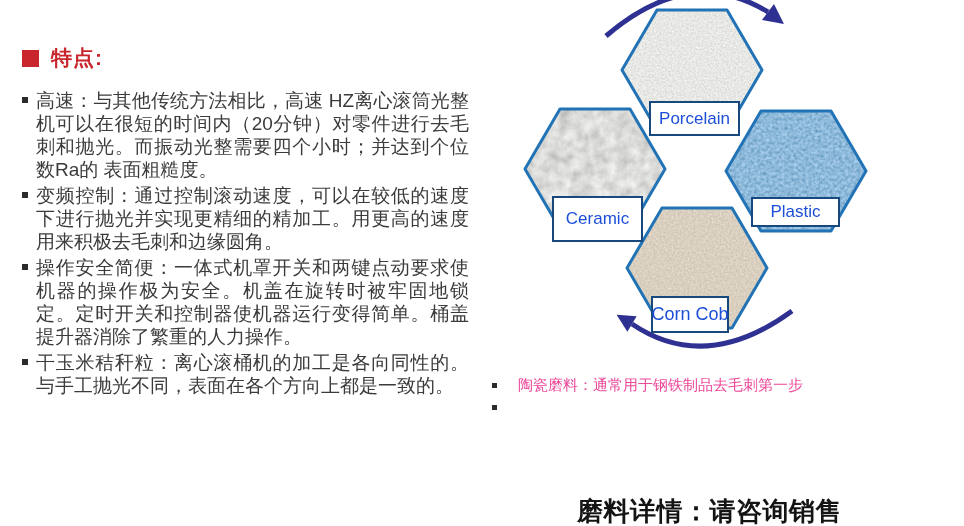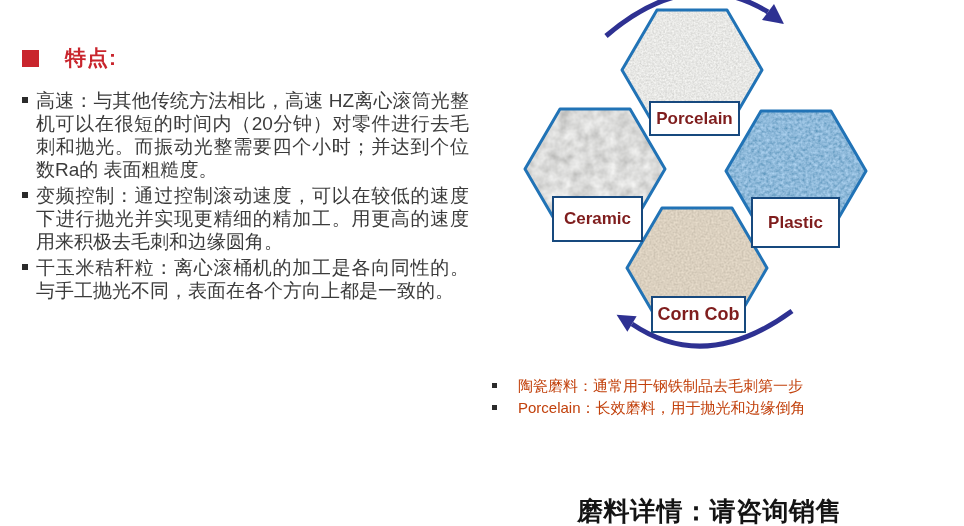--- a/index.html
+++ b/index.html
@@ -8,21 +8,21 @@
     width: 964px; height: 526px;
     position: relative;
     overflow: hidden;
     font-family: "Liberation Sans", sans-serif;
     color: #3b3b3b;
   }
 
   
   .features { position: absolute; left: 22px; top: 44px; width: 447px; }
   .features-title {
-    display: flex; align-items: center; gap: 26px;
+    display: flex; align-items: center; gap: 12px;
     color: #c9252d; font-size: 21px; font-weight: bold;
     letter-spacing: 1px;
   }
   .red-square { width: 17px; height: 17px; background: #c9252d; flex: 0 0 auto; }
   .feature-list { list-style: none; margin-top: 17px; }
   .feature-item {
     position: relative;
     padding-left: 14px;
     font-size: 19px; line-height: 23px;
     text-align: justify;
@@ -35,36 +35,37 @@
   }
 
   
   .diagram { position: absolute; left: 500px; top: 0; width: 420px; height: 380px; }
   .diagram svg { position: absolute; left: 0; top: 0; }
   .hex-label {
     position: absolute;
     background: #ffffff;
     border: 2.5px solid #17497e;
     display: flex; align-items: center; justify-content: center;
-    font-weight: bold; color: #7f1d1d;
+    font-weight: normal; color: #1d4ed8;
     font-size: 17px;
     white-space: nowrap;
   }
   .lbl-porcelain { left: 149px; top: 101px; width: 91px; height: 35px; }
   .lbl-ceramic   { left: 52px;  top: 196px; width: 91px; height: 46px; }
-  .lbl-plastic   { left: 251px; top: 197px; width: 89px; height: 51px; }
-  .lbl-corncob   { left: 151px; top: 296px; width: 95px; height: 37px; font-size: 18px; }
+  .lbl-plastic   { left: 251px; top: 197px; width: 89px; height: 30px; }
+  .lbl-corncob   { left: 151px; top: 296px; width: 78px; height: 37px; font-size: 18px; }
 
   
   .abrasives { position: absolute; left: 486px; top: 375px; width: 380px; }
   .abrasive-item {
     position: relative;
     padding-left: 32px;
     font-size: 15px; line-height: 21.5px;
-    color: #c2410c;
+    color: #ec4899;
+    font-family: Liberation Serif, serif;
   }
   .abrasive-item .sq-bullet {
     position: absolute; left: 6px; top: 8px;
     width: 5px; height: 5px; background: #2b2b2b;
   }
 
   
   .footer-note {
     position: absolute; left: 577px; top: 494px;
     font-size: 26px; font-weight: bold; color: #141414;
@@ -84,20 +85,24 @@
     <li class="feature-item">
       <span class="sq-bullet"></span>
       <span>高速：与其他传统方法相比，高速 HZ离心滚筒光整机可以在很短的时间内（20分钟）对零件进行去毛刺和抛光。而振动光整需要四个小时；并达到个位数Ra的 表面粗糙度。</span>
     </li>
     <li class="feature-item">
       <span class="sq-bullet"></span>
     </li>
     <li class="feature-item">
       <span class="sq-bullet"></span>
       <span>变频控制：通过控制滚动速度，可以在较低的速度下进行抛光并实现更精细的精加工。用更高的速度用来积极去毛刺和边缘圆角。</span>
+    </li>
+    <li class="feature-item">
+      <span class="sq-bullet"></span>
+      <span>操作安全简便：一体式机罩开关和两键点动要求使机器的操作极为安全。机盖在旋转时被牢固地锁定。定时开关和控制器使机器运行变得简单。桶盖提升器消除了繁重的人力操作。</span>
     </li>
     <li class="feature-item">
       <span class="sq-bullet"></span>
       <span>干玉米秸秆粒：离心滚桶机的加工是各向同性的。与手工抛光不同，表面在各个方向上都是一致的。</span>
     </li>
   </ul>
 </section>
 
 <div class="diagram">
   <svg width="420" height="380" viewBox="0 0 420 380">
@@ -179,17 +184,16 @@
 <div class="abrasives">
   <div class="abrasive-item">
     <span class="sq-bullet"></span>
     <span>陶瓷磨料：通常用于钢铁制品去毛刺第一步</span>
   </div>
   <div class="abrasive-item">
     <span class="sq-bullet"></span>
   </div>
   <div class="abrasive-item">
     <span class="sq-bullet"></span>
-    <span>Porcelain：长效磨料，用于抛光和边缘倒角</span>
   </div>
 </div>
 
 <div class="footer-note">磨料详情：请咨询销售</div>
 
 </body></html>

